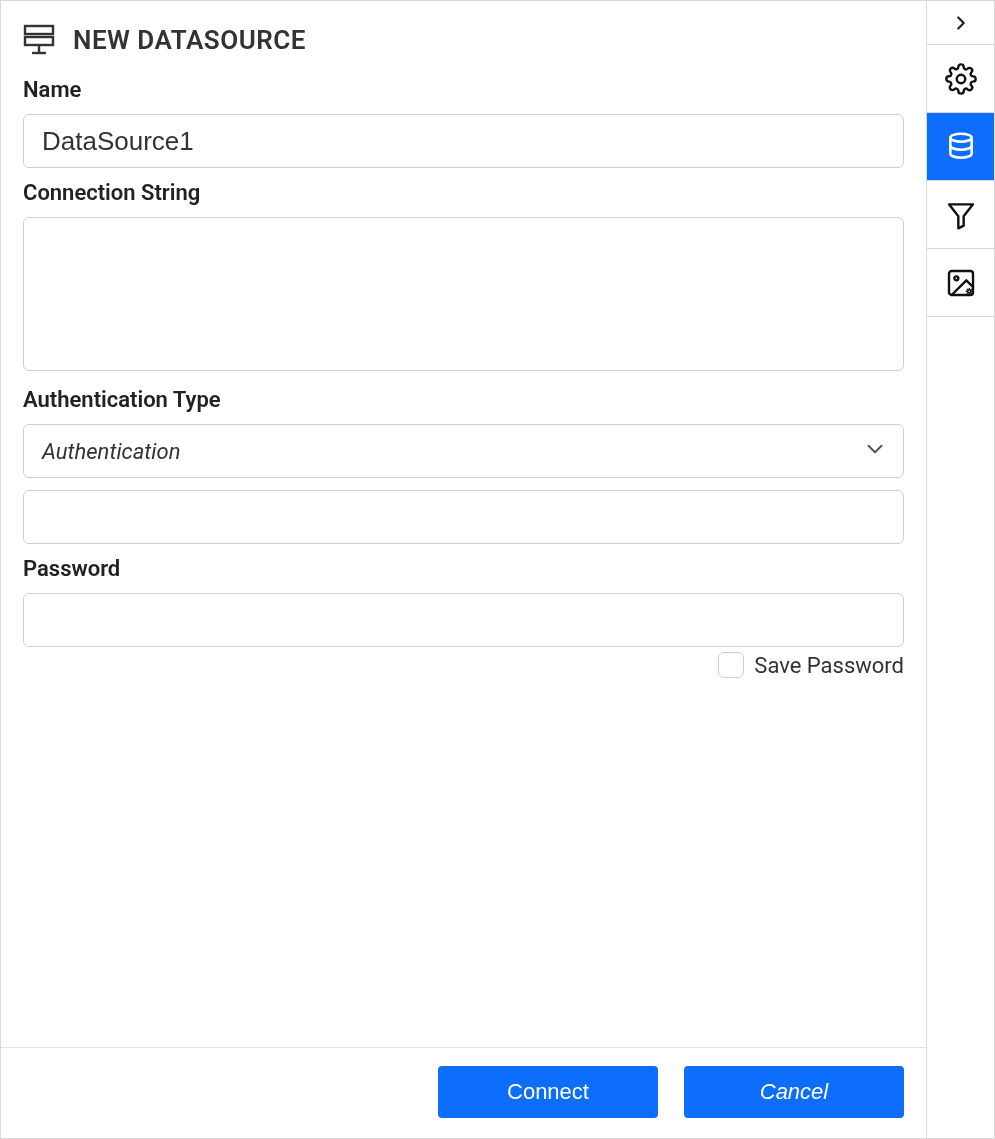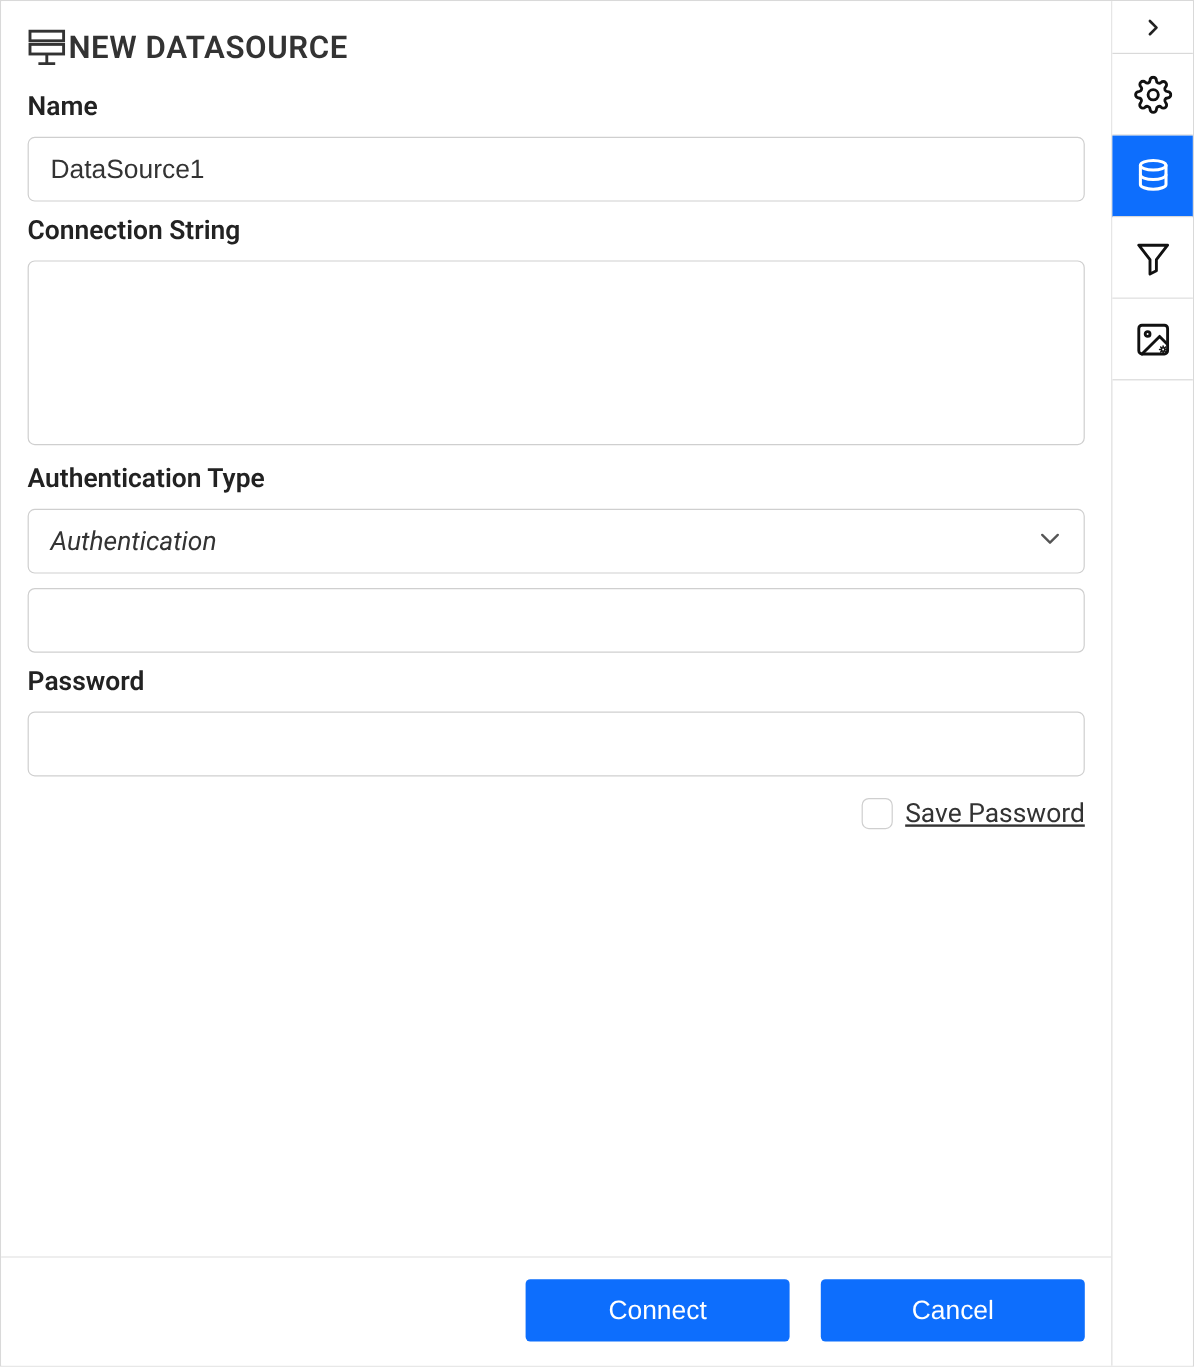--- a/index.html
+++ b/index.html
@@ -27,20 +27,21 @@
     position:relative;
   }
   .content {
     padding:18px 22px 0 22px;
     flex:1;
     overflow:hidden;
   }
   .header {
     display:flex;
     align-items:center;
+    gap:16px;
     margin-bottom:20px;
     margin-top:4px;
   }
   .header-icon { width:34px; height:34px; flex:0 0 auto; }
   .header-title {
     font-size:26px;
     font-weight:600;
     letter-spacing:0.5px;
     color:#333;
   }
@@ -48,21 +49,21 @@
   .field-label {
     font-size:22px;
     font-weight:600;
     color:#222;
     margin-bottom:12px;
     display:block;
   }
   .text-input {
     width:100%;
     height:54px;
-    font-size:22px;
+    font-size:26px;
     color:#333;
     padding:0 18px;
     border:1px solid #cfcfcf;
     border-radius:6px;
     background:#fff;
     outline:none;
   }
   .textarea-input {
     width:100%;
     height:154px;
@@ -113,21 +114,20 @@
     height:26px;
     border:1px solid #cfcfcf;
     border-radius:6px;
     background:#fff;
     cursor:pointer;
   }
   .check-label {
     font-size:22px;
     font-weight:400;
     color:#333;
-    text-decoration:underline;
   }
   .footer {
     border-top:1px solid #e3e3e3;
     padding:18px 22px 20px 22px;
     display:flex;
     justify-content:flex-end;
     gap:26px;
     margin-top:34px;
   }
   .btn {
@@ -135,21 +135,21 @@
     min-width:220px;
     border:none;
     border-radius:4px;
     font-size:22px;
     font-weight:400;
     cursor:pointer;
     color:#fff;
     background:#0d6efd;
   }
   .btn.primary { background:#0d6efd; }
-  .btn.secondary { background:#0d6efd; }
+  .btn.secondary { background:#0d6efd;font-style:italic; }
 
   
   .rail {
     width:68px;
     flex:0 0 68px;
     border-left:1px solid #d9d9d9;
     background:#fff;
     display:flex;
     flex-direction:column;
   }
@@ -207,21 +207,21 @@
               <polyline points="6 9 12 15 18 9"></polyline>
             </svg>
           </span>
         </div>
       </div>
 
       <div class="field-group">
         <input type="text" class="text-input" value="" style="">
       </div>
 
-      <div class="field-group" style="margin-bottom:22px;">
+      <div class="field-group" style="margin-bottom:9px;">
         <label class="field-label">Password</label>
         <input type="password" class="text-input" value="" style="">
       </div>
 
       <div class="check-row">
         <div class="checkbox"></div>
         <span class="check-label">Save Password</span>
       </div>
 
     </div>

